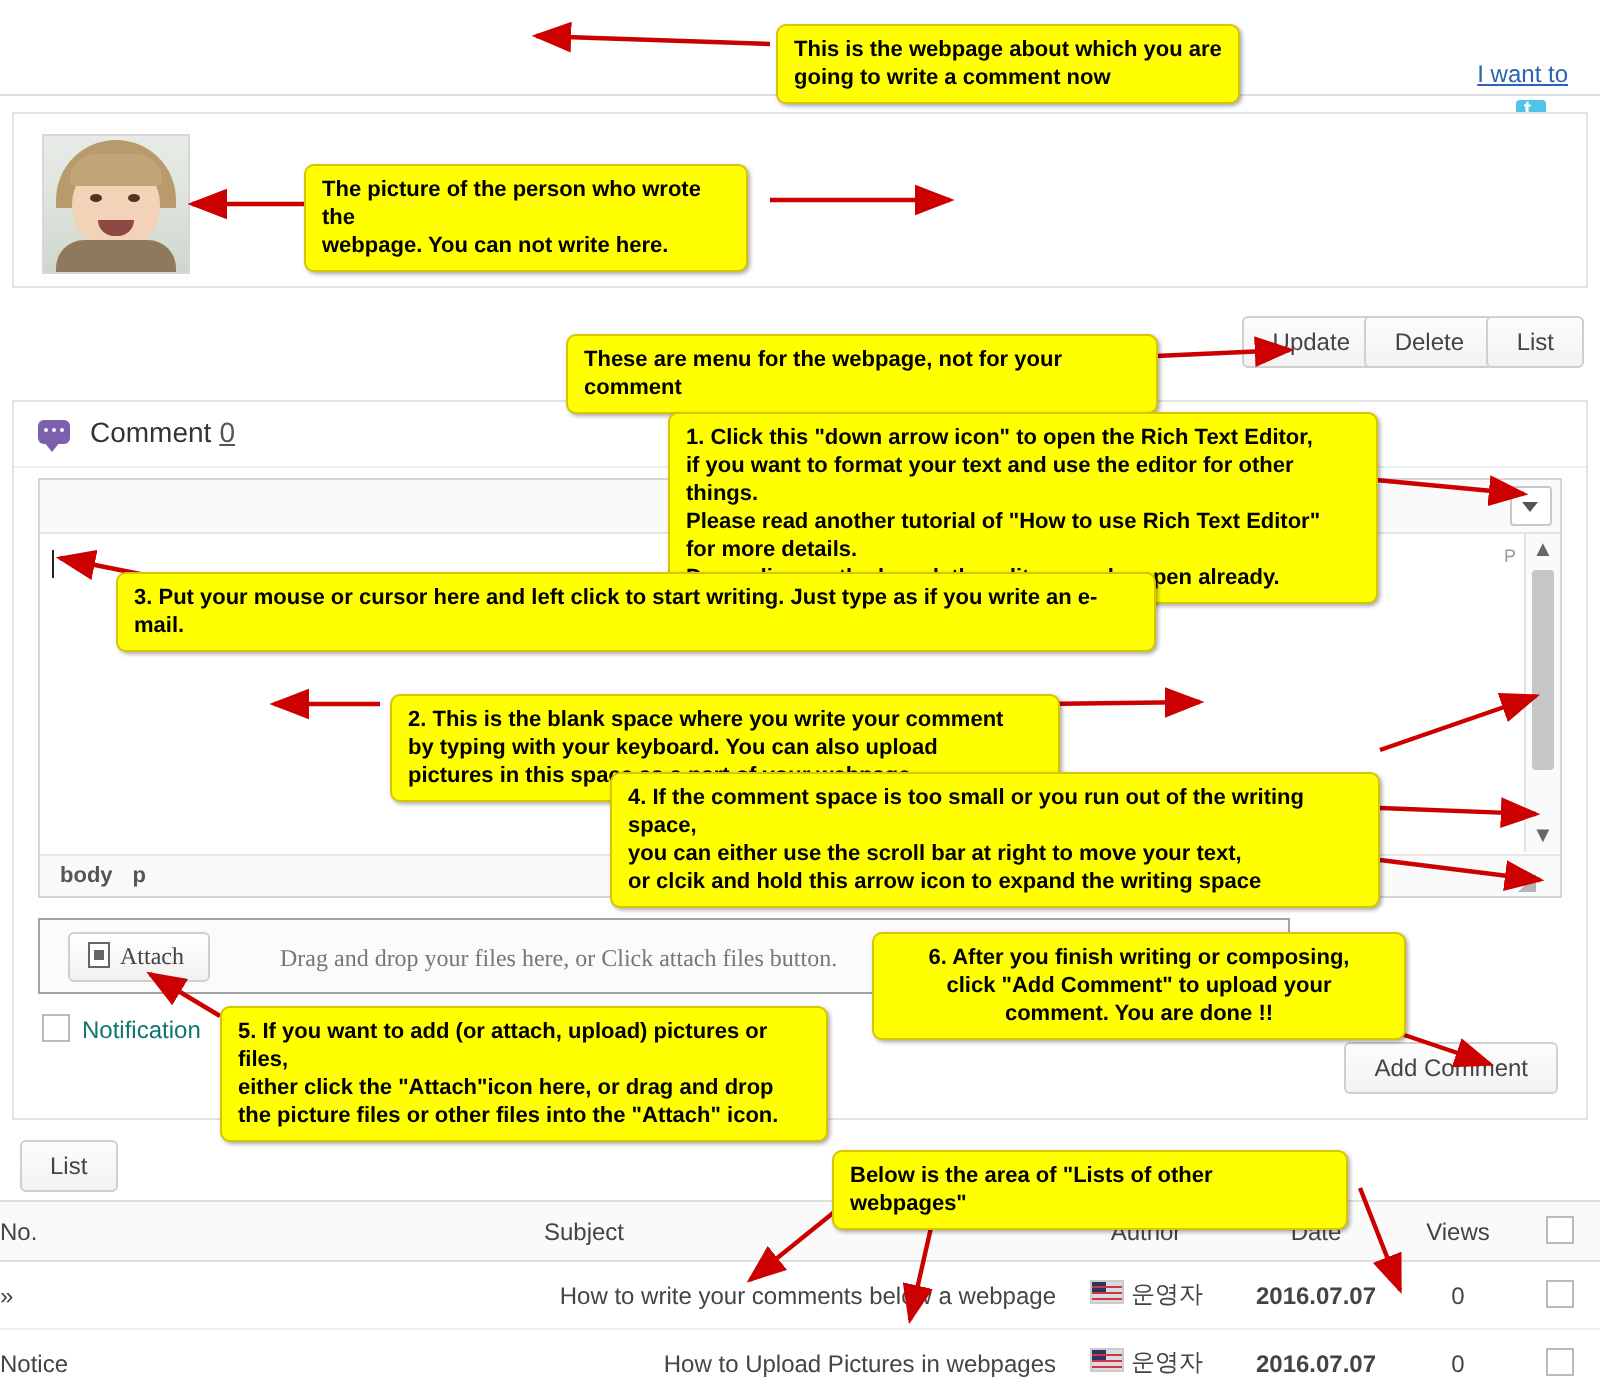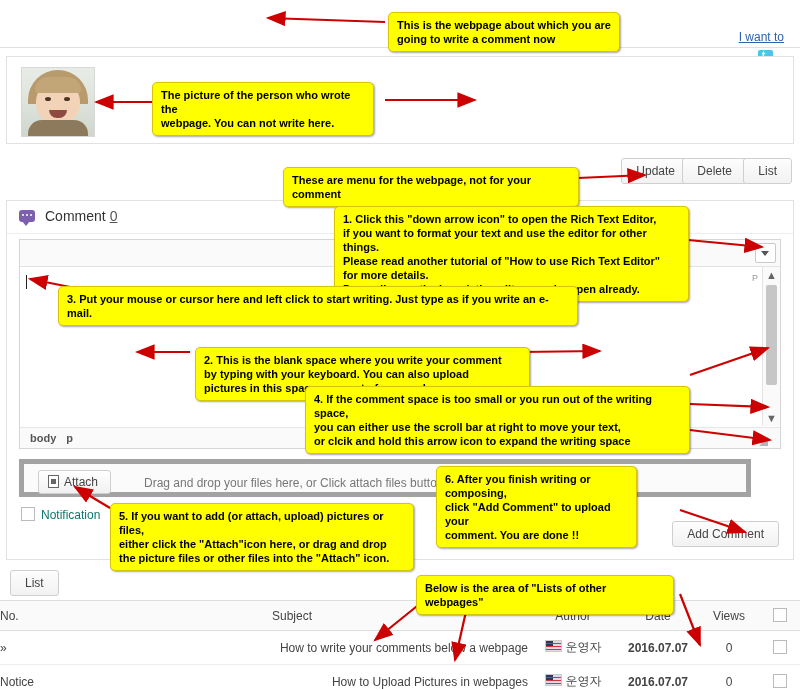--- a/index.html
+++ b/index.html
@@ -152,22 +152,22 @@
   .resize-grip{
     position:absolute;right:2px;bottom:2px;width:10px;height:10px;cursor:nwse-resize;
   }
   .resize-grip:before{
     content:"";position:absolute;right:0;bottom:0;
     border-left:9px solid transparent;border-bottom:9px solid #b4b4b4;
   }
 
   
   .attachbox{
-    position:absolute;left:12px;top:258px;width:732px;height:38px;
-    border:5px solid #a3a3a3;background:#fbfbfb;box-sizing:border-box;
+    position:absolute;left:12px;top:258px;width:626px;height:38px;
+    border:1px solid #a3a3a3;background:#fbfbfb;box-sizing:border-box;font-family:Liberation Serif, serif;
   }
   .attachbtn{
     position:absolute;left:14px;top:6px;
     border:1px solid #cfcfcf;background:linear-gradient(180deg,#fff 0%,#f1f1f1 100%);
     border-radius:3px;padding:4px 12px 4px 9px;font-size:12px;color:#444;cursor:pointer;
   }
   .file-icon{
     display:inline-block;width:9px;height:11px;border:1px solid #666;
     position:relative;vertical-align:-2px;margin-right:5px;background:#fff;
   }
@@ -398,21 +398,21 @@
   <div class="callout" style="left:58px;top:286px;width:520px;">3. Put your mouse or cursor here and left click to start writing. Just type as if you write an e-mail.</div>
 
   <div class="callout" style="left:195px;top:347px;width:335px;">2. This is the blank space where you write your comment
 by typing with your keyboard. You can also upload
 pictures in this space as a part of your webpage.</div>
 
   <div class="callout" style="left:305px;top:386px;width:385px;">4. If the comment space is too small or you run out of the writing space,
 you can either use the scroll bar at right to move your text,
 or clcik and hold this arrow icon to expand the writing space</div>
 
-  <div class="callout" style="left:436px;top:466px;width:201px;">6. After you finish writing or composing,
+  <div class="callout" style="left:436px;top:466px;width:267px;text-align:center;">6. After you finish writing or composing,
 click "Add Comment" to upload your
 comment. You are done !!</div>
 
   <div class="callout" style="left:110px;top:503px;width:304px;">5. If you want to add (or attach, upload) pictures or files,
 either click the "Attach"icon here, or drag and drop
 the picture files or other files into the "Attach" icon.</div>
 
   <div class="callout" style="left:416px;top:575px;width:258px;">Below is the area of "Lists of other webpages"</div>
 
 </div>

